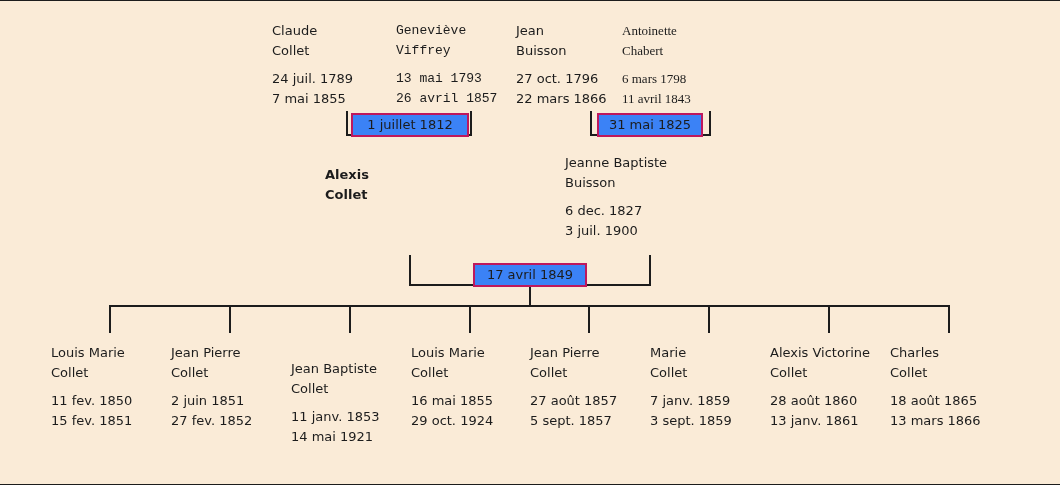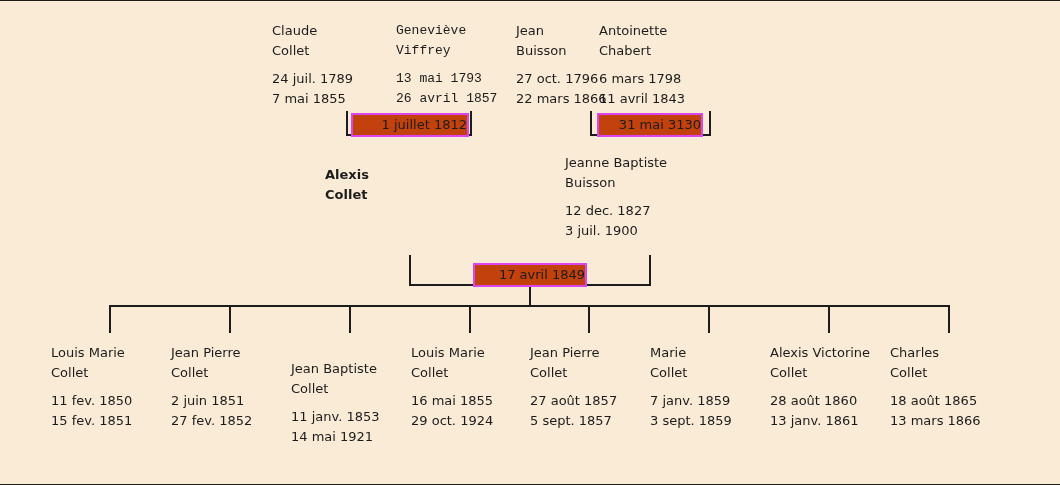--- a/index.html
+++ b/index.html
@@ -9,22 +9,22 @@
     box-sizing:border-box;overflow:hidden;
     font-family:"DejaVu Sans",sans-serif;color:#1c1c1c;
   }
   .person{position:absolute;font-size:13px;line-height:20px;}
   .pdates{margin-top:8px;}
   .person.bold .pname,.person.bold .pdate{font-weight:bold;}
   .vline{position:absolute;width:2px;background:#1c1c1c;}
   .hline{position:absolute;height:2px;background:#1c1c1c;}
   .mbox{
     position:absolute;height:24px;box-sizing:border-box;
-    border:2px solid #d946ef;background:#c2410c;
-    font-size:13px;line-height:20px;text-align:right;
+    border:2px solid #be185d;background:#3b82f6;
+    font-size:13px;line-height:20px;text-align:center;
   }
 </style>
 </head>
 <body>
 
 <div class="canvas">
 
   <div class="vline" style="left:346px;top:110px;height:25px;"></div>
   <div class="vline" style="left:470px;top:110px;height:25px;"></div>
   <div class="hline" style="left:346px;top:133px;width:126px;"></div>
@@ -42,21 +42,21 @@
   <div class="vline" style="left:109px;top:304px;height:28px;"></div>
   <div class="vline" style="left:229px;top:304px;height:28px;"></div>
   <div class="vline" style="left:349px;top:304px;height:28px;"></div>
   <div class="vline" style="left:469px;top:304px;height:28px;"></div>
   <div class="vline" style="left:588px;top:304px;height:28px;"></div>
   <div class="vline" style="left:708px;top:304px;height:28px;"></div>
   <div class="vline" style="left:828px;top:304px;height:28px;"></div>
   <div class="vline" style="left:948px;top:304px;height:28px;"></div>
 
   <div class="mbox" style="left:351px;top:112px;width:118px;">1 juillet 1812</div>
-  <div class="mbox" style="left:597px;top:112px;width:106px;">31 mai 3130</div>
+  <div class="mbox" style="left:597px;top:112px;width:106px;">31 mai 1825</div>
   <div class="mbox" style="left:473px;top:262px;width:114px;">17 avril 1849</div>
 
   <div class="person" style="left:272px;top:20px;width:150px;">
     <div class="pname">Claude</div>
     <div class="pname">Collet</div>
     <div class="pdates">
       <div class="pdate">24 juil. 1789</div>
       <div class="pdate">7 mai 1855</div>
     </div>
   </div>
@@ -72,39 +72,39 @@
 
   <div class="person" style="left:516px;top:20px;width:150px;">
     <div class="pname">Jean</div>
     <div class="pname">Buisson</div>
     <div class="pdates">
       <div class="pdate">27 oct. 1796</div>
       <div class="pdate">22 mars 1866</div>
     </div>
   </div>
 
-  <div class="person" style="left:599px;top:20px;width:150px;">
+  <div class="person" style="left:622px;top:20px;width:150px;font-family:Liberation Serif, serif;">
     <div class="pname">Antoinette</div>
     <div class="pname">Chabert</div>
     <div class="pdates">
       <div class="pdate">6 mars 1798</div>
       <div class="pdate">11 avril 1843</div>
     </div>
   </div>
 
   <div class="person bold" style="left:325px;top:164px;width:170px;">
     <div class="pname">Alexis</div>
     <div class="pname">Collet</div>
   </div>
 
   <div class="person" style="left:565px;top:152px;width:170px;">
     <div class="pname">Jeanne Baptiste</div>
     <div class="pname">Buisson</div>
     <div class="pdates">
-      <div class="pdate">12 dec. 1827</div>
+      <div class="pdate">6 dec. 1827</div>
       <div class="pdate">3 juil. 1900</div>
     </div>
   </div>
 
   <div class="person" style="left:51px;top:342px;width:118px;">
     <div class="pname">Louis Marie</div>
     <div class="pname">Collet</div>
     <div class="pdates">
       <div class="pdate">11 fev. 1850</div>
       <div class="pdate">15 fev. 1851</div>

